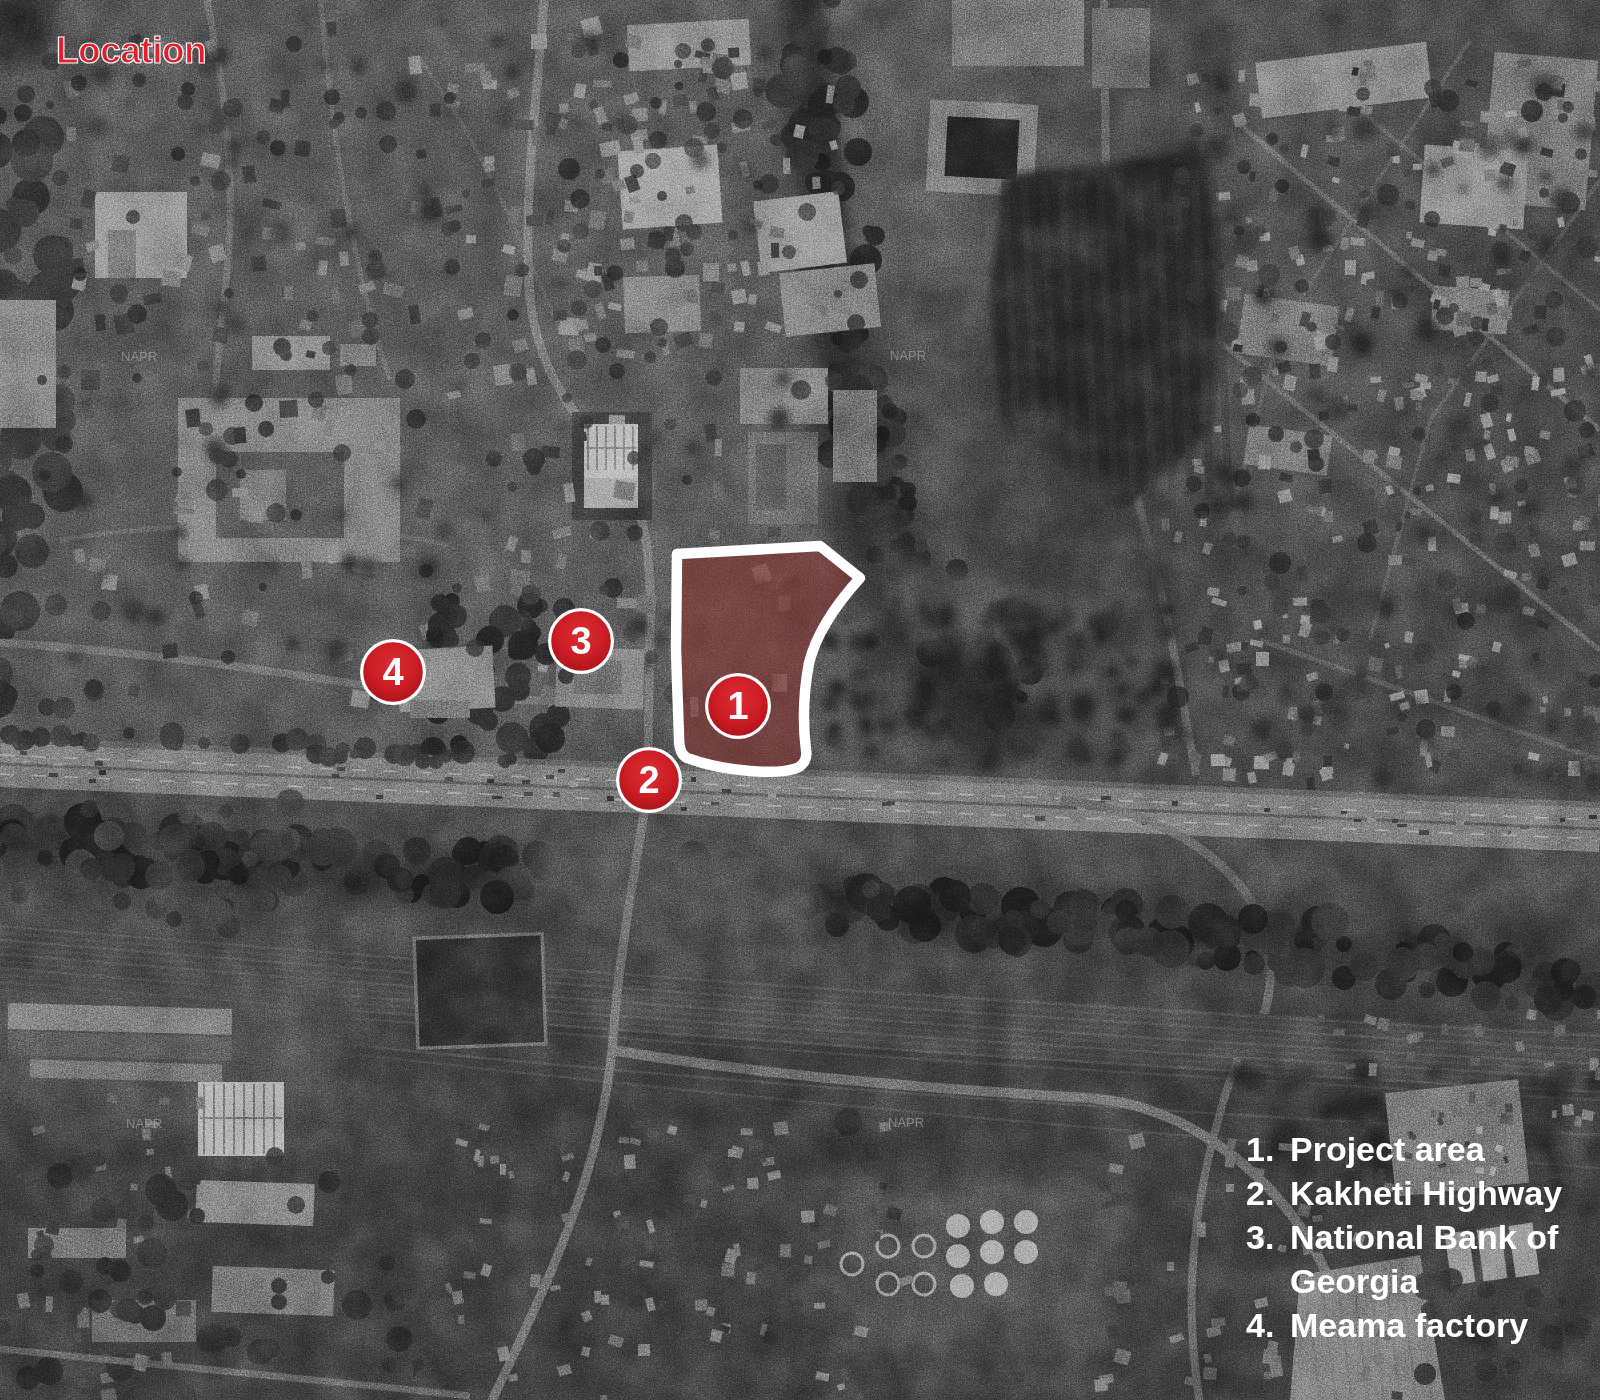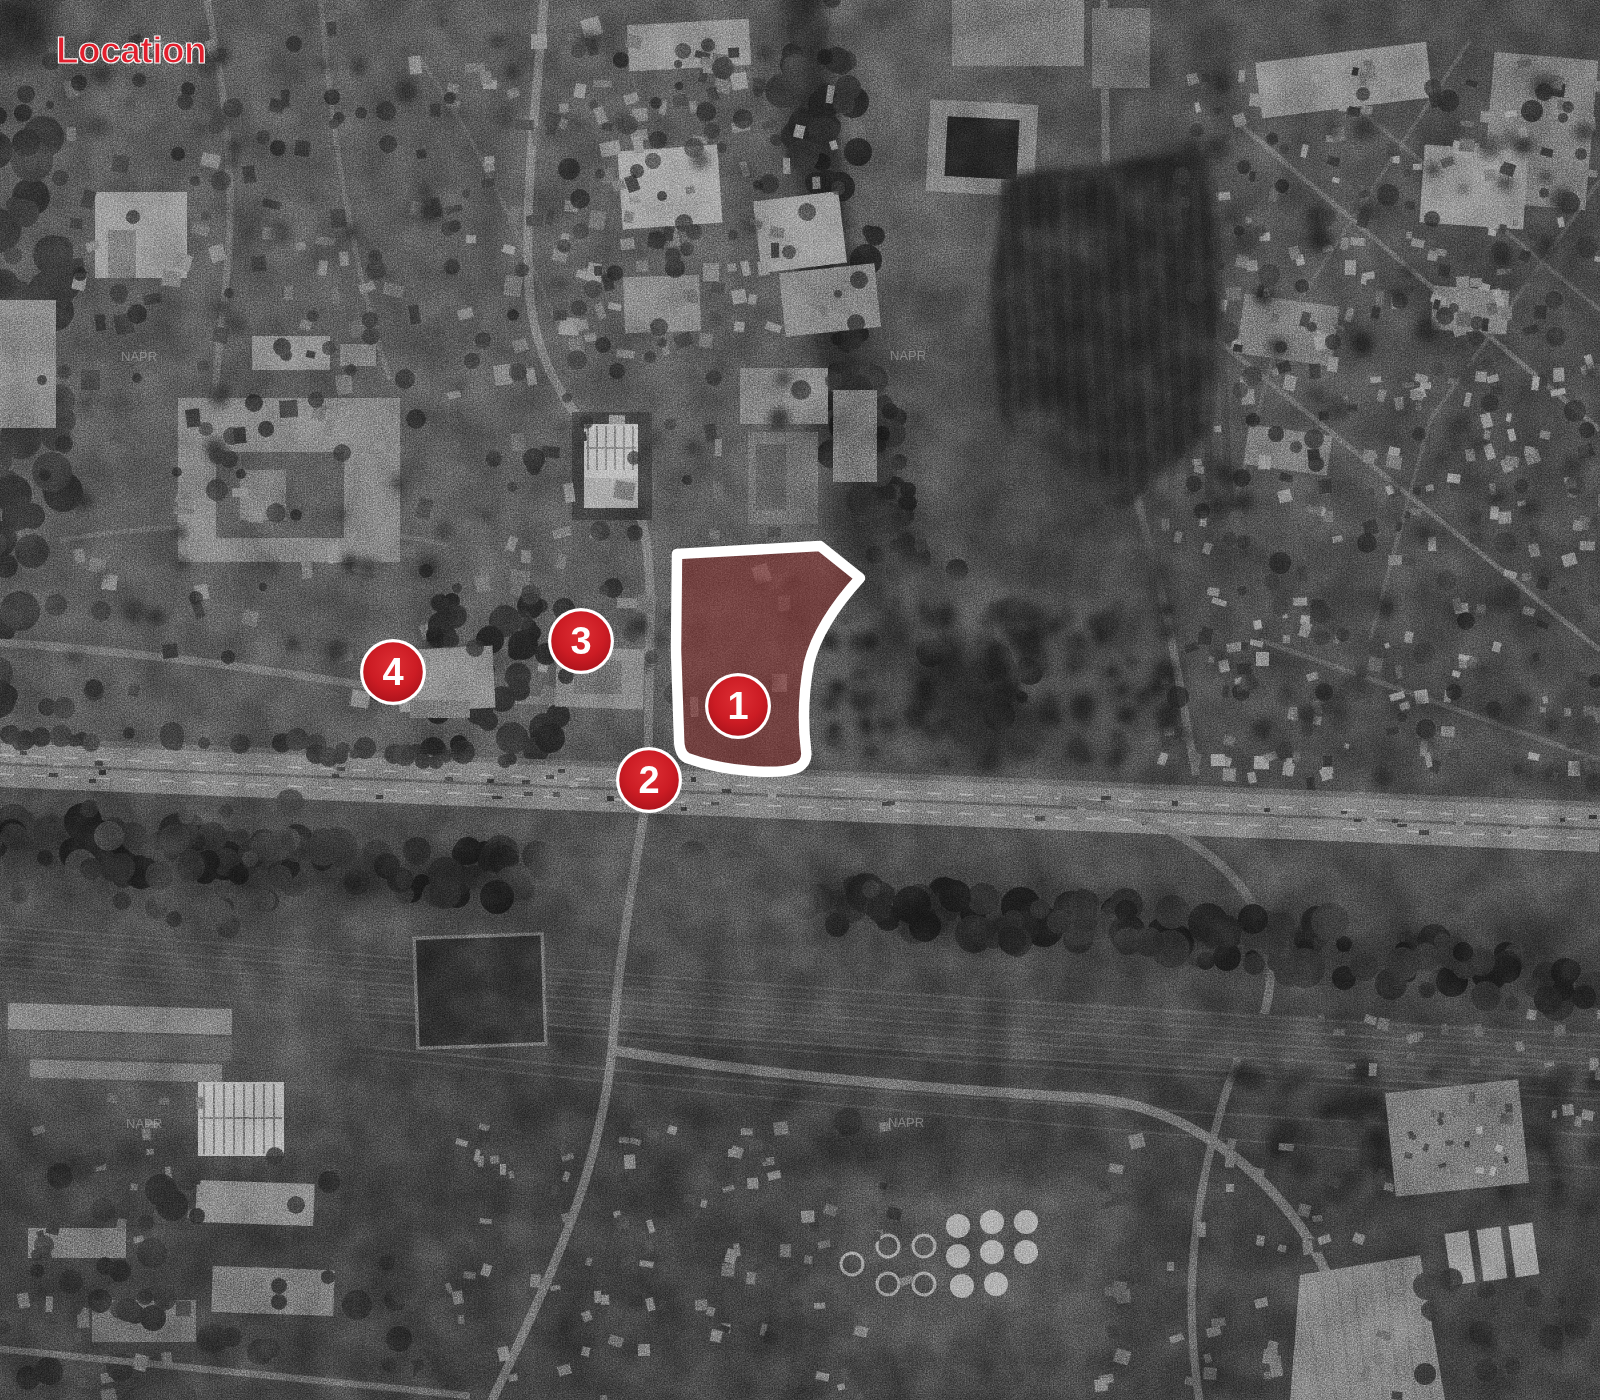--- a/index.html
+++ b/index.html
@@ -2605,12 +2605,19 @@
 
 <g>
         <circle cx="649" cy="780" r="33" fill="#ffffff"></circle>
         <circle cx="649" cy="780" r="29.8" fill="url(#markerGrad)"></circle>
         <text x="649" y="793" font-size="38" font-weight="bold" fill="#ffffff" text-anchor="middle" font-family="Liberation Sans, sans-serif">2</text>
       </g>
 </svg>
 
 <div style="position:absolute;left:56px;top:30px;font-size:37px;font-weight:bold;color:#e31f2d;-webkit-text-stroke:1.2px #f5f5f5;letter-spacing:-0.5px;text-align:right;">Location</div>
 
+<div style="position:absolute;left:1246px;top:1127px;color:#ffffff;font-weight:bold;font-size:34px;line-height:44px;white-space:nowrap;">
+<div><span style="display:inline-block;width:44px;">1.</span>Project area</div>
+<div><span style="display:inline-block;width:44px;">2.</span>Kakheti Highway</div>
+<div><span style="display:inline-block;width:44px;">3.</span>National Bank of</div>
+<div><span style="display:inline-block;width:44px;"></span>Georgia</div>
+<div><span style="display:inline-block;width:44px;">4.</span>Meama factory</div>
+</div>
 </div>
 </body></html>

